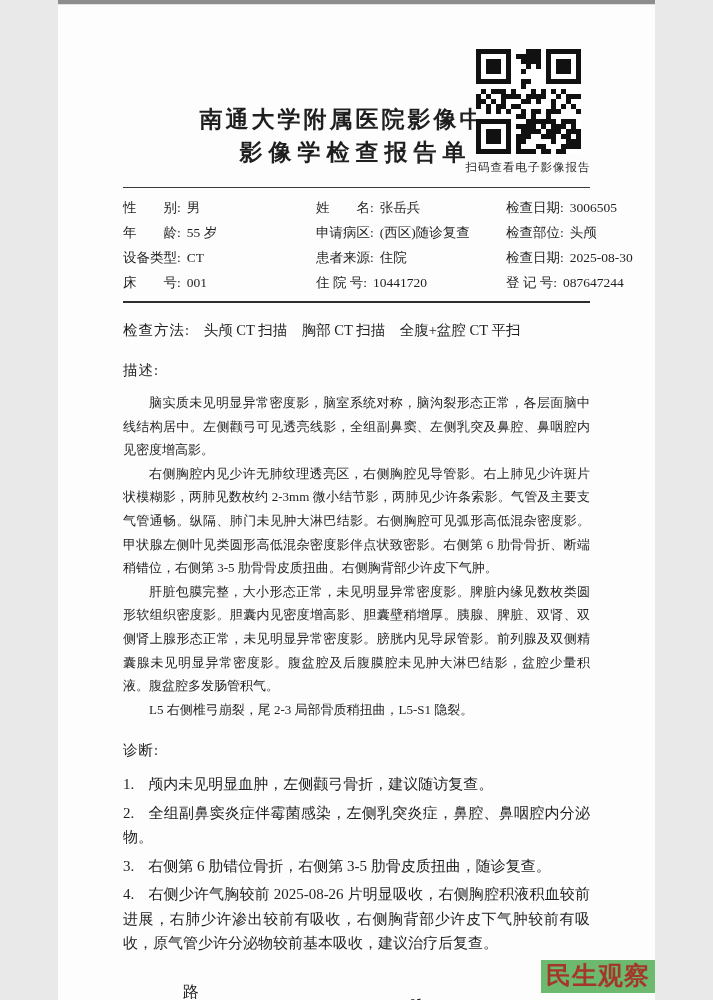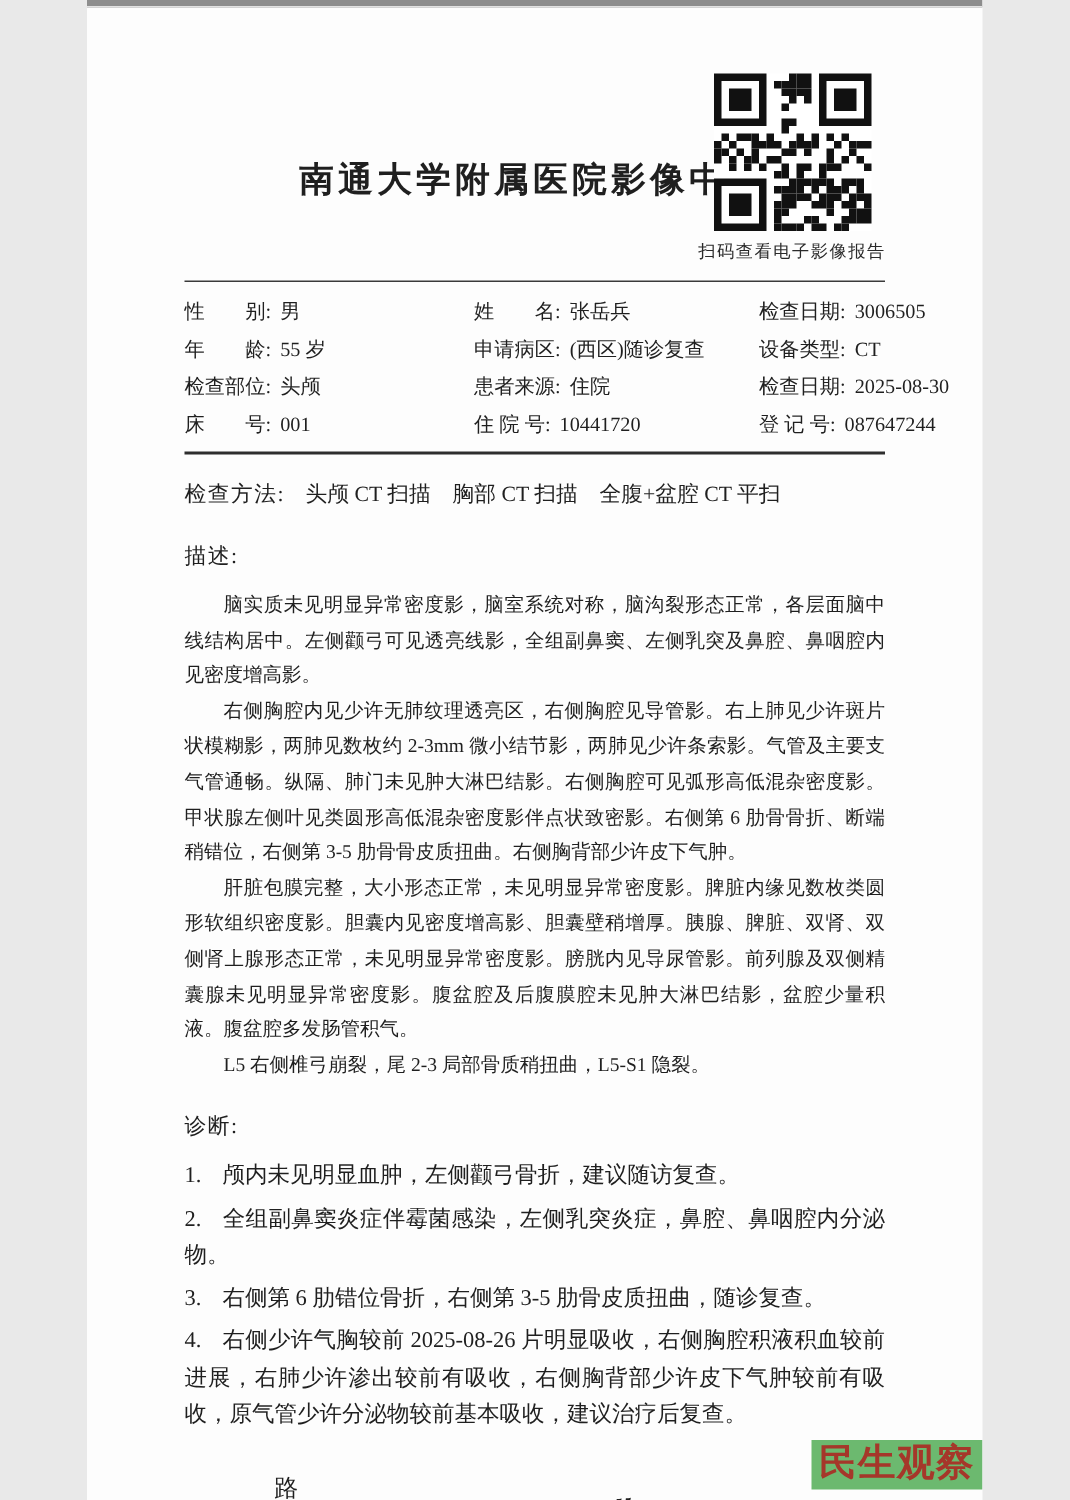--- a/index.html
+++ b/index.html
@@ -83,20 +83,21 @@
 </style>
 </head>
 <body>
 
 <div class="page">
   <div class="top-bar"></div>
 
   <div class="header">
     <div class="title-wrap">
       <div class="hospital-name">南通大学附属医院影像中心</div>
+      <div class="report-title">影像学检查报告单</div>
     </div>
     <div class="qr-wrap">
       <div class="qr-box" id="qr-box">
         <div class="finder f-tl"></div>
         <div class="finder f-tr"></div>
         <div class="finder f-bl"></div>
       <div class="qr-mod" style="left: 50px; top: 0px;"></div>
           <div class="qr-mod" style="left: 55px; top: 0px;"></div>
           <div class="qr-mod" style="left: 60px; top: 0px;"></div>
           <div class="qr-mod" style="left: 40px; top: 5px;"></div>
@@ -234,22 +235,22 @@
 
   <div class="content">
     <hr class="rule1">
 
     <div class="patient-grid" id="patient-grid">
         <div class="pfield"><span class="plabel">性　　别:</span><span class="pvalue">男</span></div>
         <div class="pfield"><span class="plabel">姓　　名:</span><span class="pvalue">张岳兵</span></div>
         <div class="pfield"><span class="plabel">检查日期:</span><span class="pvalue">3006505</span></div>
         <div class="pfield"><span class="plabel">年　　龄:</span><span class="pvalue">55 岁</span></div>
         <div class="pfield"><span class="plabel">申请病区:</span><span class="pvalue">(西区)随诊复查</span></div>
+        <div class="pfield"><span class="plabel">检查部位:</span><span class="pvalue">头颅</span></div>
         <div class="pfield"><span class="plabel">设备类型:</span><span class="pvalue">CT</span></div>
-        <div class="pfield"><span class="plabel">检查部位:</span><span class="pvalue">头颅</span></div>
         <div class="pfield"><span class="plabel">患者来源:</span><span class="pvalue">住院</span></div>
         <div class="pfield"><span class="plabel">检查日期:</span><span class="pvalue">2025-08-30</span></div>
         <div class="pfield"><span class="plabel">床　　号:</span><span class="pvalue">001</span></div>
         <div class="pfield"><span class="plabel">住 院 号:</span><span class="pvalue">10441720</span></div>
         <div class="pfield"><span class="plabel">登 记 号:</span><span class="pvalue">087647244</span></div>
       </div>
 
     <hr class="rule2">
 
     <div class="method-row">

